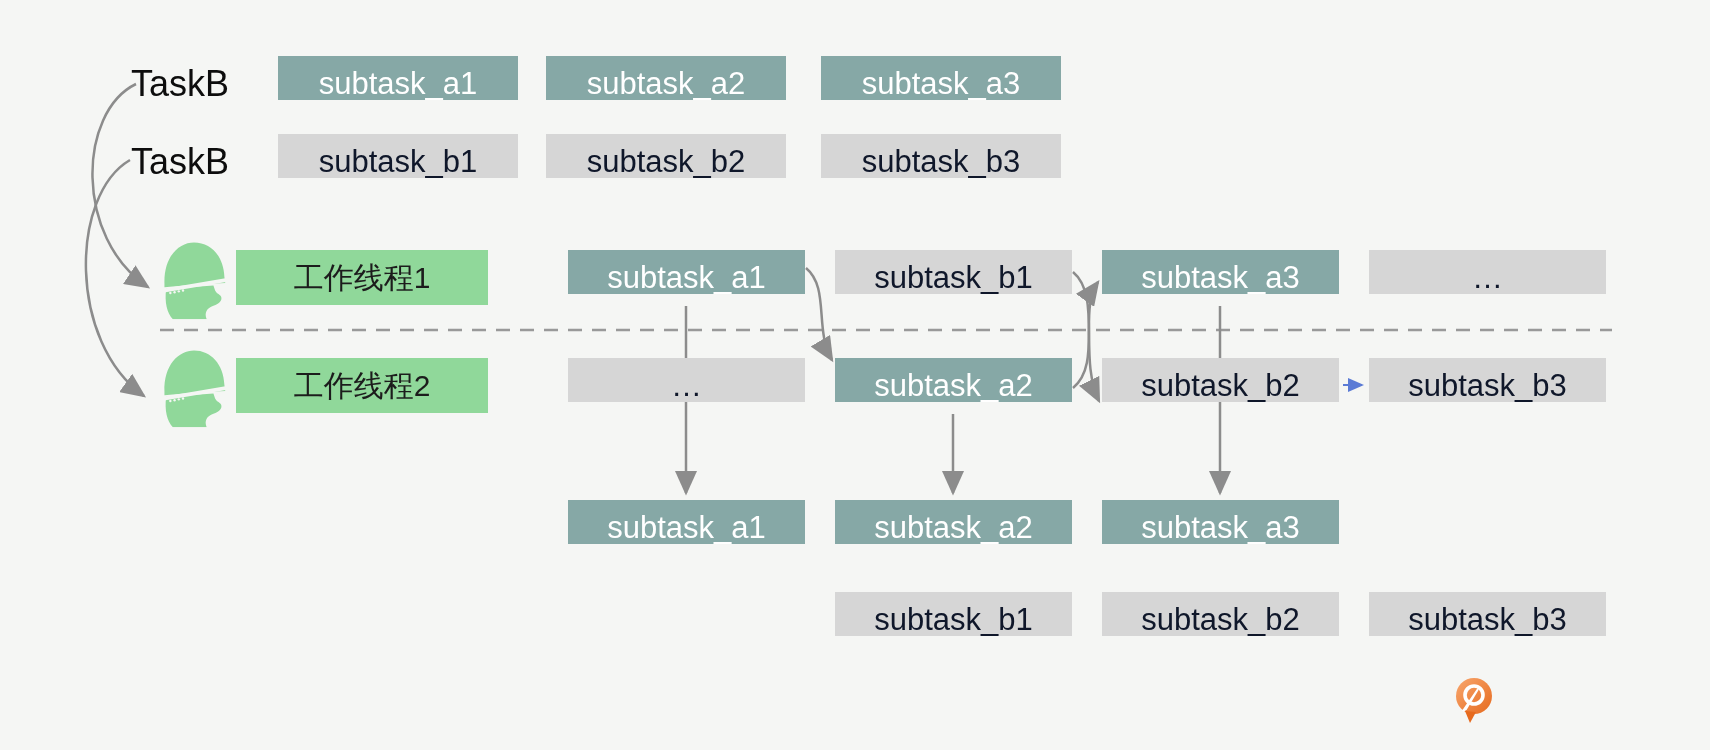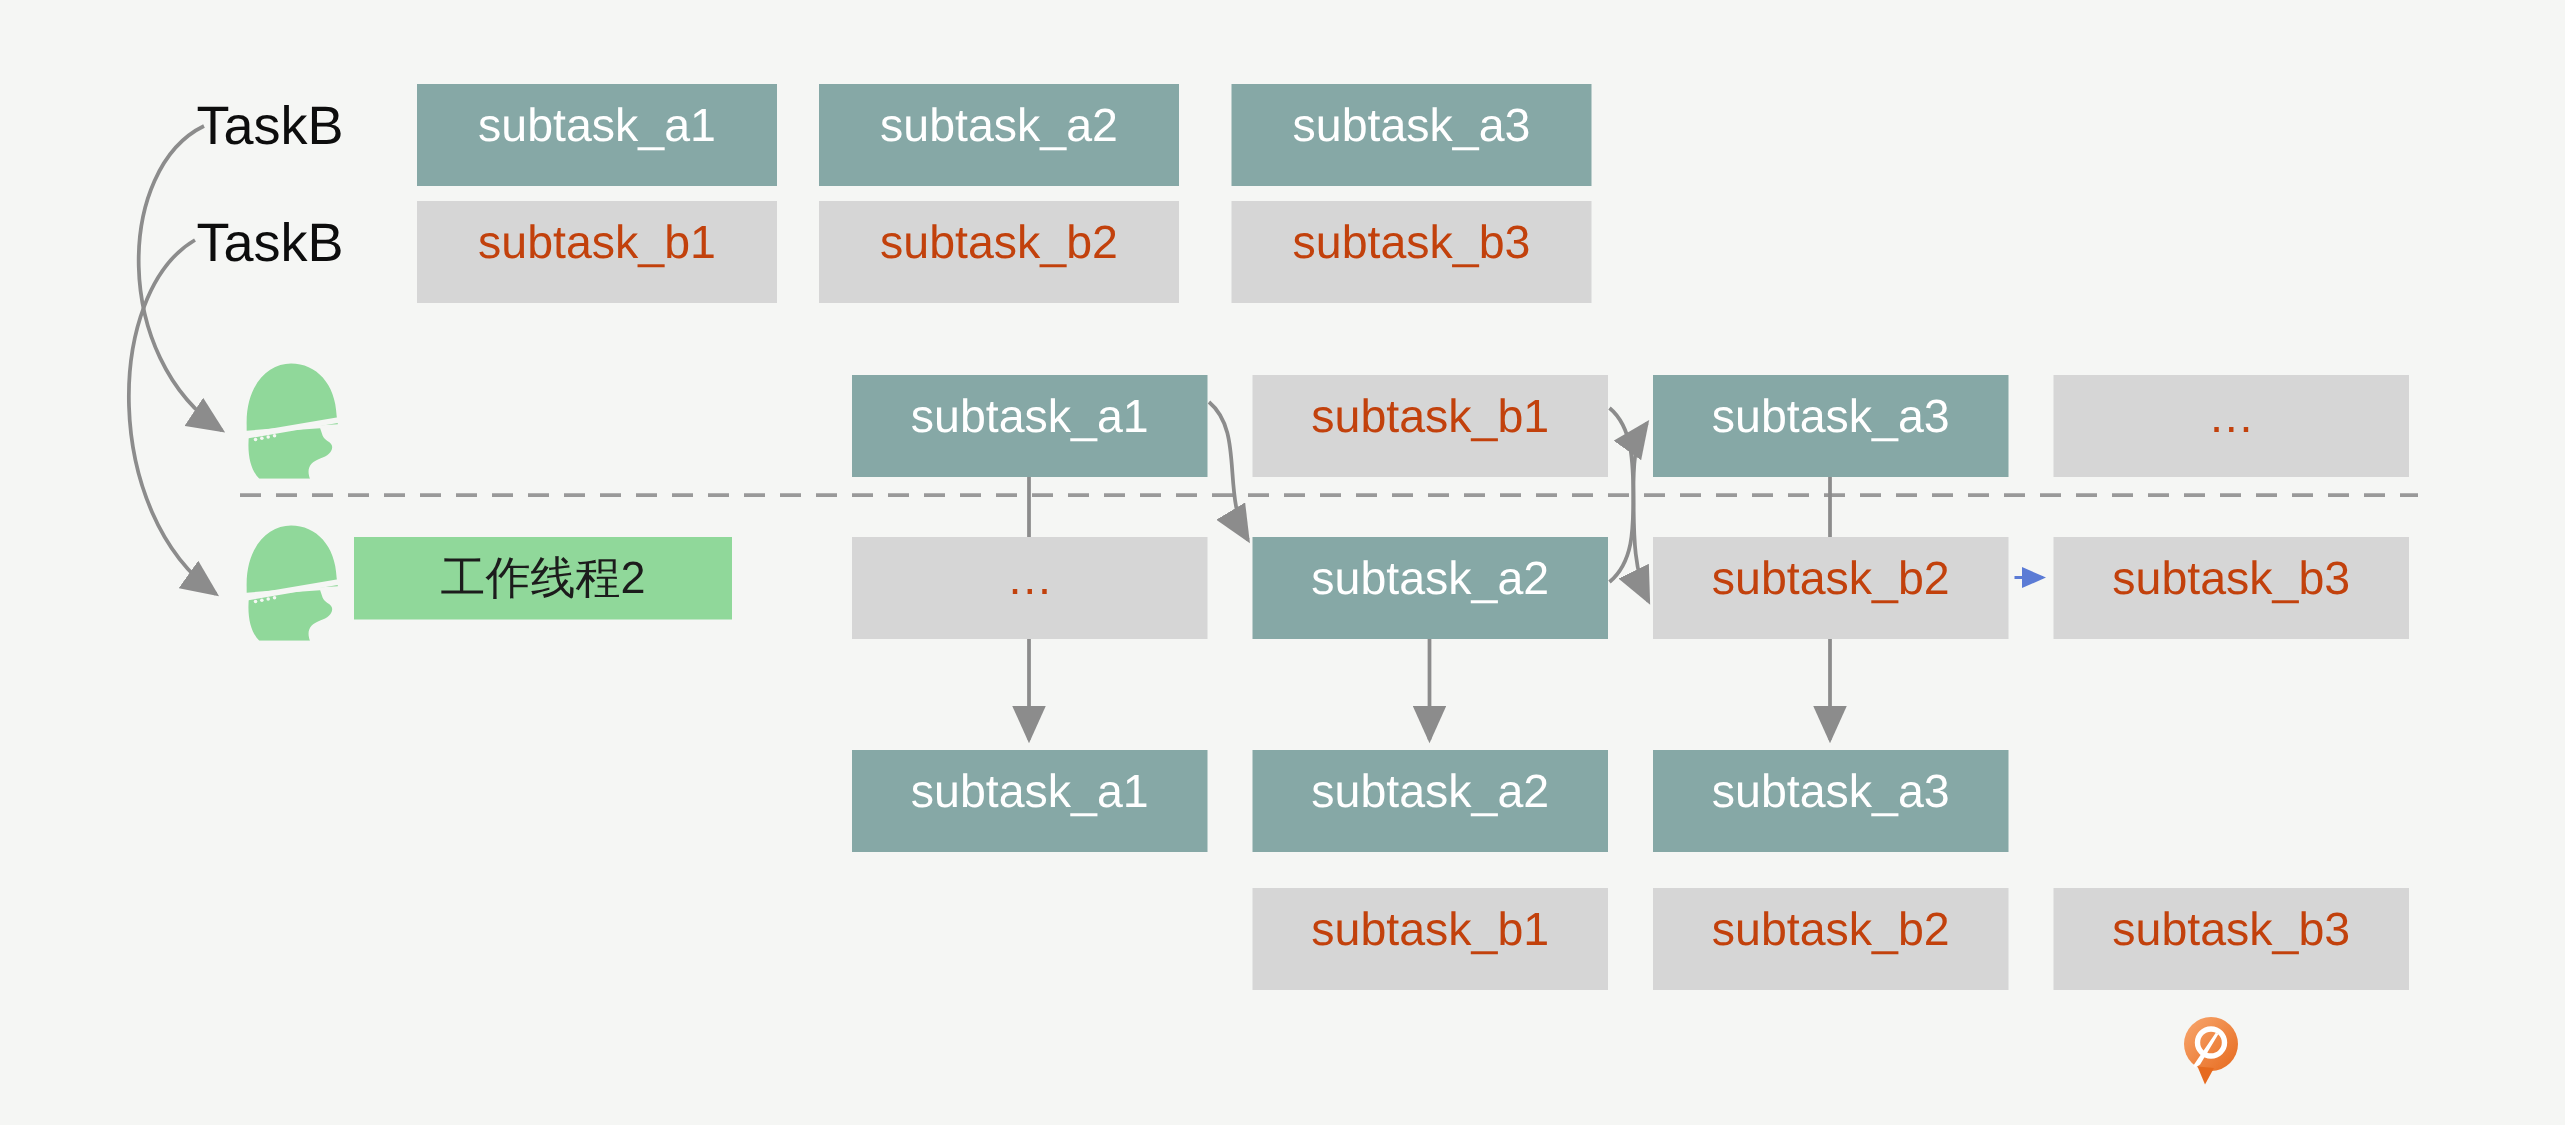--- a/index.html
+++ b/index.html
@@ -8,28 +8,28 @@
     background:#f5f6f4;
   }
   #canvas{
     position:relative;
     width:1710px;height:750px;
     background:#f5f6f4;
     overflow:hidden;
   }
   .box{
     position:absolute;
-    height:68px;line-height:55px;
+    height:44px;line-height:55px;
     text-align:center;
     font-size:31px;
     white-space:nowrap;
     z-index:2;
   }
   .teal{background:#86a8a6;color:#ffffff;}
-  .gray{background:#d6d6d6;color:#c2410c;}
+  .gray{background:#d6d6d6;color:#0f172a;}
   .green{background:#90d89a;color:#1c1c1c;}
   .task-label{
     position:absolute;
     height:55px;line-height:55px;
     font-size:36px;font-weight:500;color:#0d0d0d;
     z-index:2;white-space:nowrap;
   }
   .thread-box{
     position:absolute;
     width:252px;height:55px;line-height:55px;
@@ -97,20 +97,21 @@
   <div class="box teal" style="left:821px;top:56px;width:240px;">subtask_a3</div>
 
   <div class="task-label" style="left:131px;top:134px;">TaskB</div>
   <div class="box gray" style="left:278px;top:134px;width:240px;">subtask_b1</div>
   <div class="box gray" style="left:546px;top:134px;width:240px;">subtask_b2</div>
   <div class="box gray" style="left:821px;top:134px;width:240px;">subtask_b3</div>
 
   <svg class="worker-icon" style="left:156px;top:234px;" width="76" height="86" viewBox="0 0 90 100">
       <use href="#worker-shape"></use>
     </svg>
+  <div class="thread-box green" style="left:236px;top:250px;">工作线程1</div>
   <div class="box teal" style="left:568px;top:250px;width:237px;">subtask_a1</div>
   <div class="box gray" style="left:835px;top:250px;width:237px;">subtask_b1</div>
   <div class="box teal" style="left:1102px;top:250px;width:237px;">subtask_a3</div>
   <div class="box gray" style="left:1369px;top:250px;width:237px;">…</div>
 
   <svg class="worker-icon" style="left:156px;top:342px;" width="76" height="86" viewBox="0 0 90 100">
       <use href="#worker-shape"></use>
     </svg>
   <div class="thread-box green" style="left:236px;top:358px;">工作线程2</div>
   <div class="box gray" style="left:568px;top:358px;width:237px;">…</div>

